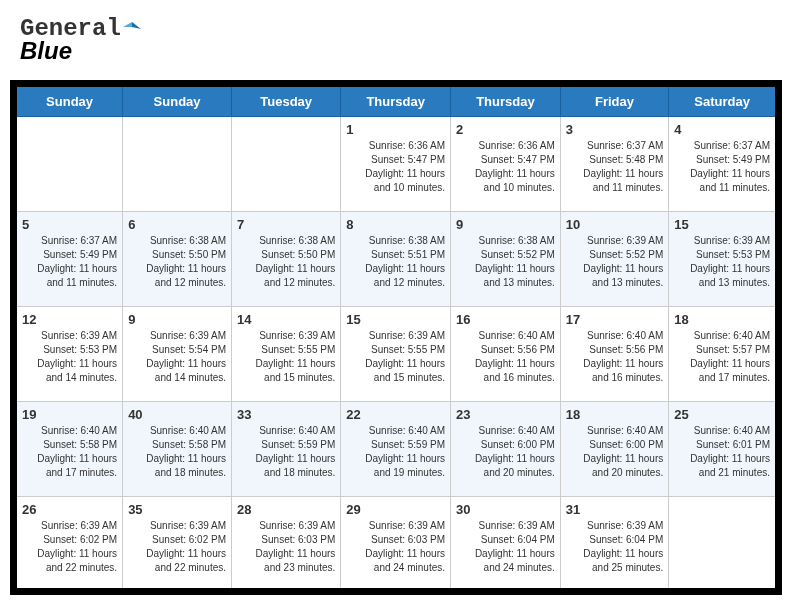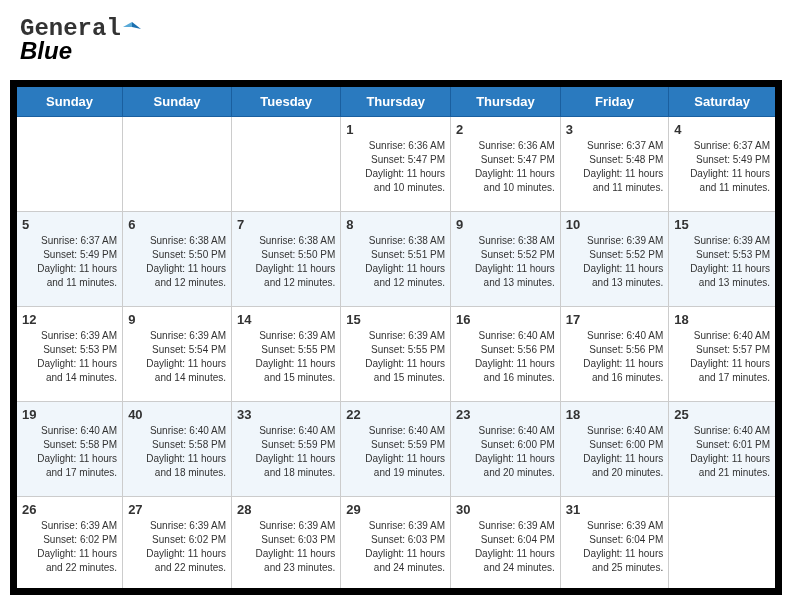--- a/index.html
+++ b/index.html
@@ -295,21 +295,21 @@
       </tr>
       <tr>
         <td>
           <div class="day-number">26</div>
           <div class="day-info" style="white-space: pre-line;">Sunrise: 6:39 AM
 Sunset: 6:02 PM
 Daylight: 11 hours
 and 22 minutes.</div>
         </td>
         <td>
-          <div class="day-number">27</div>
+          <div class="day-number">35</div>
           <div class="day-info" style="white-space: pre-line;">Sunrise: 6:39 AM
 Sunset: 6:02 PM
 Daylight: 11 hours
 and 22 minutes.</div>
         </td>
         <td>
           <div class="day-number">28</div>
           <div class="day-info" style="white-space: pre-line;">Sunrise: 6:39 AM
 Sunset: 6:03 PM
 Daylight: 11 hours

